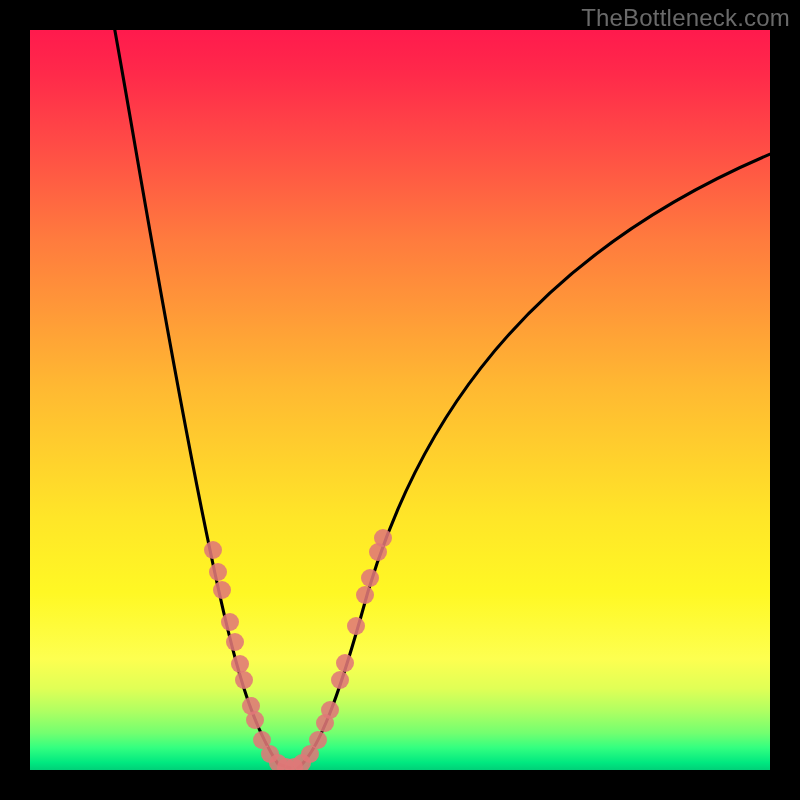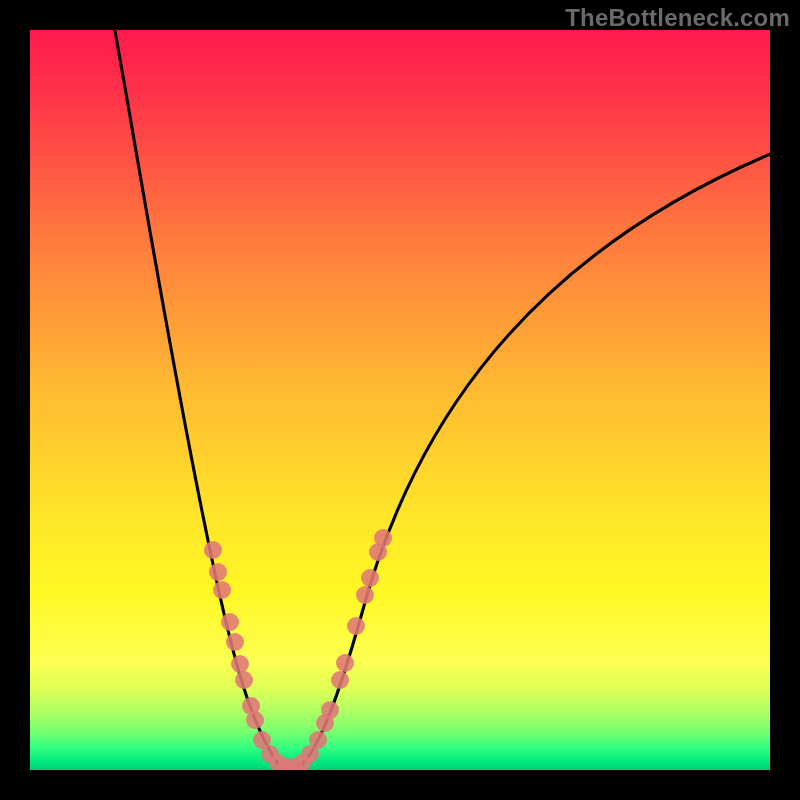--- a/index.html
+++ b/index.html
@@ -37,21 +37,21 @@
       #33ff80 97%,
       #00e880 99%,
       #00d078 100%);
   }
   .watermark {
     position: absolute;
     top: 4px;
     right: 10px;
     font-family: Arial, Helvetica, sans-serif;
     font-size: 24px;
-    font-weight: 700;
+    font-weight: 400;
     color: #6a6a6a;
     letter-spacing: 0.2px;
     user-select: none;
   }
   svg.curves {
     position: absolute;
     left: 0;
     top: 0;
     width: 740px;
     height: 740px;

